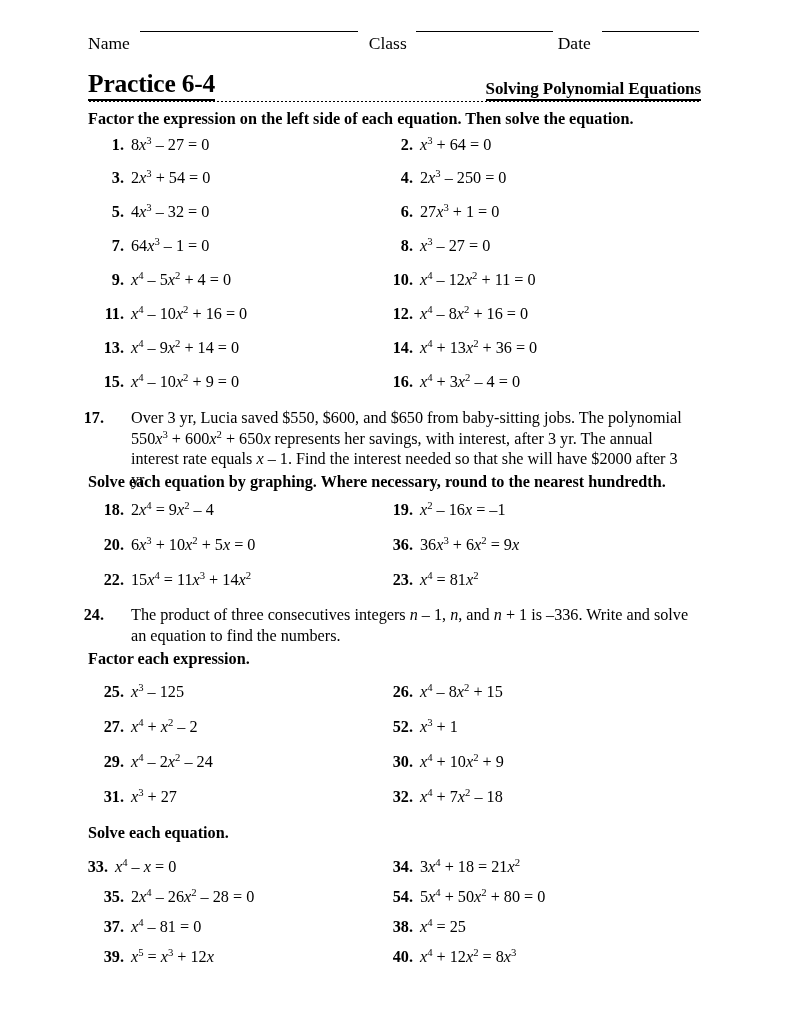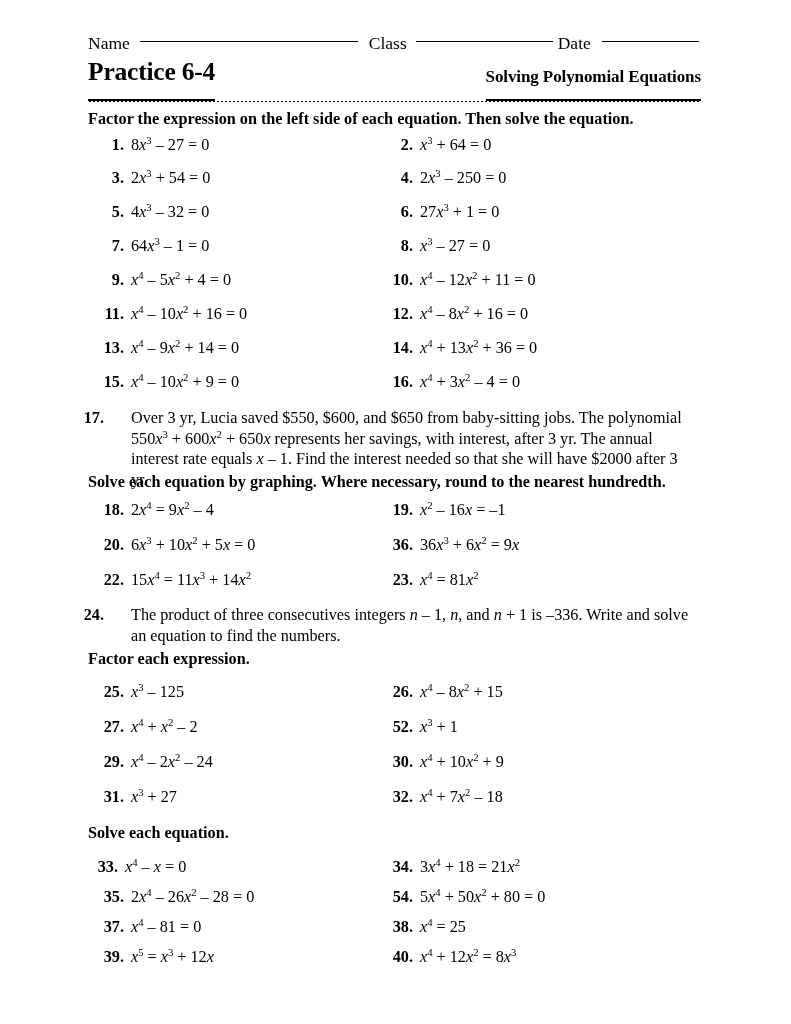--- a/index.html
+++ b/index.html
@@ -23,21 +23,21 @@
     box-sizing: border-box;
   }
 
   
   .idline {
     position: absolute;
     left: 88px;
     top: 33px;
     width: 615px;
     display: flex;
-    align-items: center;
+    align-items: flex-start;
     font-size: 17.5px;
     white-space: nowrap;
   }
   .idline .lbl { font-size: 17.5px; }
   .rule {
     display: inline-block;
     border-bottom: 1.3px solid #000;
     height: 0;
     position: relative;
     top: -2px;
@@ -65,21 +65,21 @@
     background-repeat: repeat-x;
     background-position: 0 1px;
   }
   .title-left, .title-right {
     position: absolute;
     bottom: 1px;
     font-weight: bold;
     background: #ffffff;
     border-bottom: 2.2px solid #000;
     line-height: 1.05;
-    padding-bottom: 13px;
+    padding-bottom: 1px;
   }
   .title-left {
     left: 0;
     font-size: 25.5px;
     letter-spacing: -0.2px;
   }
   .title-right {
     right: 0;
     font-size: 17px;
     letter-spacing: -0.1px;
@@ -205,21 +205,21 @@
   <div class="prob" style="left:420px; top:719px;"><span class="num">52.</span><span class="expr"><var>x</var><sup>3</sup> + 1</span></div>
 
   <div class="prob" style="left:131px; top:754px;"><span class="num">29.</span><span class="expr"><var>x</var><sup>4</sup> – 2<var>x</var><sup>2</sup> – 24</span></div>
   <div class="prob" style="left:420px; top:754px;"><span class="num">30.</span><span class="expr"><var>x</var><sup>4</sup> + 10<var>x</var><sup>2</sup> + 9</span></div>
 
   <div class="prob" style="left:131px; top:789px;"><span class="num">31.</span><span class="expr"><var>x</var><sup>3</sup> + 27</span></div>
   <div class="prob" style="left:420px; top:789px;"><span class="num">32.</span><span class="expr"><var>x</var><sup>4</sup> + 7<var>x</var><sup>2</sup> – 18</span></div>
 
   <div class="section-head" style="top:824px;">Solve each equation.</div>
 
-  <div class="prob" style="left:125px; top:859px;"><span class="num">33.</span><span class="expr"><var>x</var><sup>4</sup> – <var>x</var> = 0</span></div>
+  <div class="prob" style="left:115px; top:859px;"><span class="num">33.</span><span class="expr"><var>x</var><sup>4</sup> – <var>x</var> = 0</span></div>
   <div class="prob" style="left:420px; top:859px;"><span class="num">34.</span><span class="expr">3<var>x</var><sup>4</sup> + 18 = 21<var>x</var><sup>2</sup></span></div>
 
   <div class="prob" style="left:131px; top:889px;"><span class="num">35.</span><span class="expr">2<var>x</var><sup>4</sup> – 26<var>x</var><sup>2</sup> – 28 = 0</span></div>
   <div class="prob" style="left:420px; top:889px;"><span class="num">54.</span><span class="expr">5<var>x</var><sup>4</sup> + 50<var>x</var><sup>2</sup> + 80 = 0</span></div>
 
   <div class="prob" style="left:131px; top:919px;"><span class="num">37.</span><span class="expr"><var>x</var><sup>4</sup> – 81 = 0</span></div>
   <div class="prob" style="left:420px; top:919px;"><span class="num">38.</span><span class="expr"><var>x</var><sup>4</sup> = 25</span></div>
 
   <div class="prob" style="left:131px; top:949px;"><span class="num">39.</span><span class="expr"><var>x</var><sup>5</sup> = <var>x</var><sup>3</sup> + 12<var>x</var></span></div>
   <div class="prob" style="left:420px; top:949px;"><span class="num">40.</span><span class="expr"><var>x</var><sup>4</sup> + 12<var>x</var><sup>2</sup> = 8<var>x</var><sup>3</sup></span></div>

